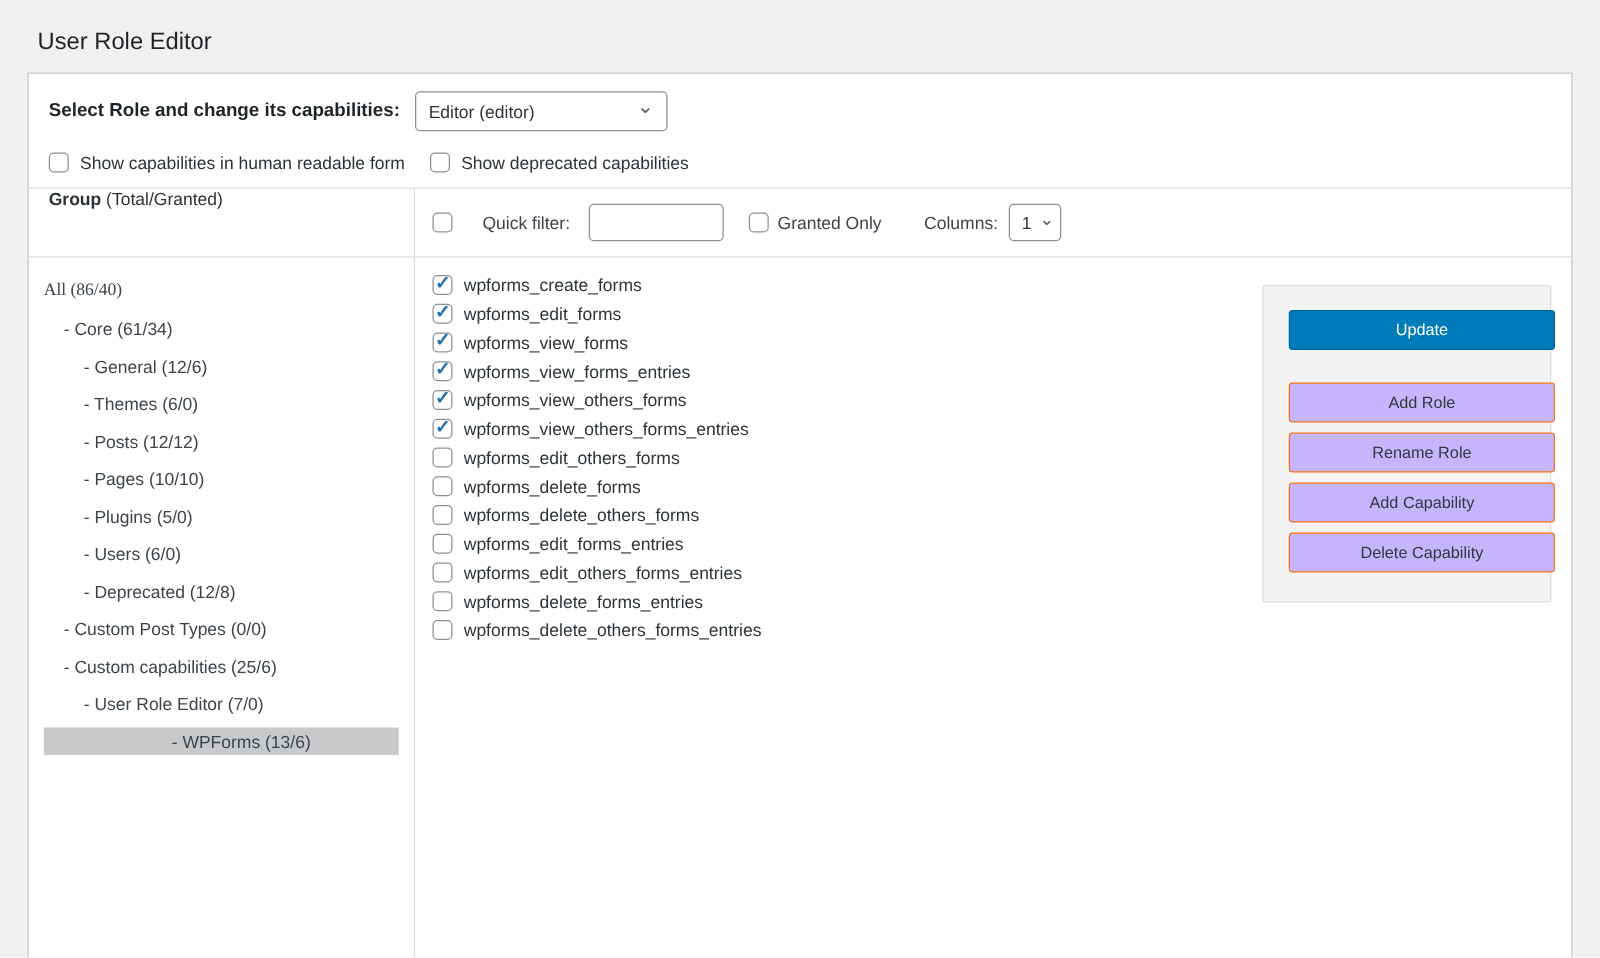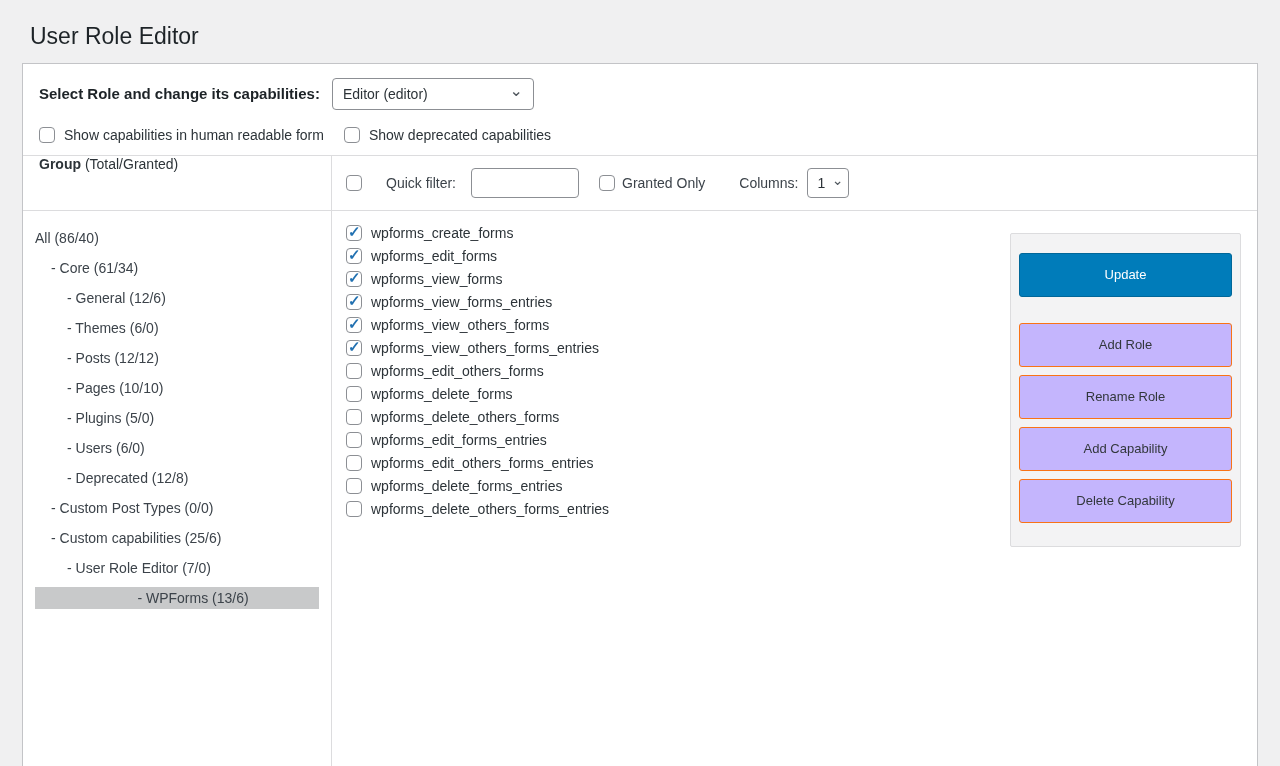--- a/index.html
+++ b/index.html
@@ -4,21 +4,21 @@
 <style>
   * { margin:0; padding:0; box-sizing:border-box; }
   html,body { width:1280px; height:766px; overflow:hidden; }
   body {
     background:#f0f0f1;
     font-family:"Liberation Sans", sans-serif;
     color:#1d2327;
     font-size:13px;
   }
   .page-title {
-    font-size:23px; font-weight:400; color:#1d2327;
+    font-size:19px; font-weight:400; color:#1d2327;
     padding:23px 0 12px 30px; line-height:1.2;
   }
   .panel {
     margin:0 22px; background:#fff;
     border:1px solid #c3c4c7; height:712px;
     display:flex; flex-direction:column;
   }
   
   .top-section { padding:14px 16px 10px; }
   .role-row { display:flex; align-items:center; gap:12px; }
@@ -58,21 +58,21 @@
     height:55px; flex:none; border-bottom:1px solid #dcdcde;
     display:flex; padding-left:16px;
     font-size:14px; color:#2c3338;
   }
   .group-header b { font-weight:700; }
   .tree { padding-top:16px; }
   .tree-item {
     margin:0 12px 8px; height:22px; line-height:22px;
     font-size:14px; color:#3c434a; cursor:pointer; white-space:nowrap;
   }
-  .tree-item.lvl0 { padding-left:0; }
+  .tree-item.lvl0 { padding-left:0;font-family:Liberation Serif, serif; }
   .tree-item.lvl1 { padding-left:16px; }
   .tree-item.lvl2 { padding-left:32px; }
   .tree-item.selected { background:#c8c9ca;text-align:center; }
   .main-col { flex:1; display:flex; flex-direction:column; min-width:0; }
   .filter-bar {
     height:55px; flex:none; border-bottom:1px solid #dcdcde;
     display:flex; align-items:center; padding:0 16px 0 14px;
     font-size:14px; color:#3c434a;
   }
   .filter-bar .ql { margin-left:24px; }
@@ -90,23 +90,23 @@
   .caps-list { flex:1; min-width:0; }
   .cap-row { display:flex; align-items:center; gap:9px; margin-bottom:7px; height:16px; cursor:default; }
   .cap-row span { font-size:14px; color:#2c3338; white-space:nowrap; }
   
   .actions-panel {
     width:231px; flex:none; margin-top:8px;
     background:#f3f3f4; border:1px solid #dcdcde; border-radius:2px;
     padding:19px 8px 23px;
   }
   .btn {
-    display:block; width:100%; height:44px;
+    display:block; width:100%; height:32px;
     font-family:"Liberation Sans", sans-serif; font-size:13px;
-    border-radius:3px; cursor:pointer; line-height:1;
+    border-radius:3px; cursor:pointer; line-height:1;margin-left:12px;
   }
   .btn-primary {
     background:#007cba; border:1px solid #006799; color:#fff;
     margin-bottom:26px;
   }
   .btn-secondary {
     background:#c4b5fd; border:1px solid #f97316; color:#32373c;
     margin-bottom:8px;
   }
   .btn-secondary:last-child { margin-bottom:0; }

